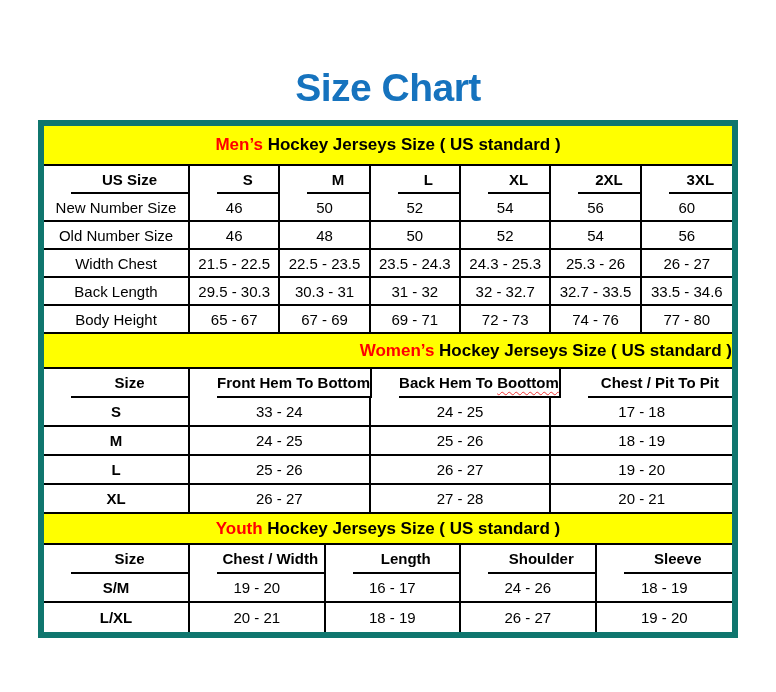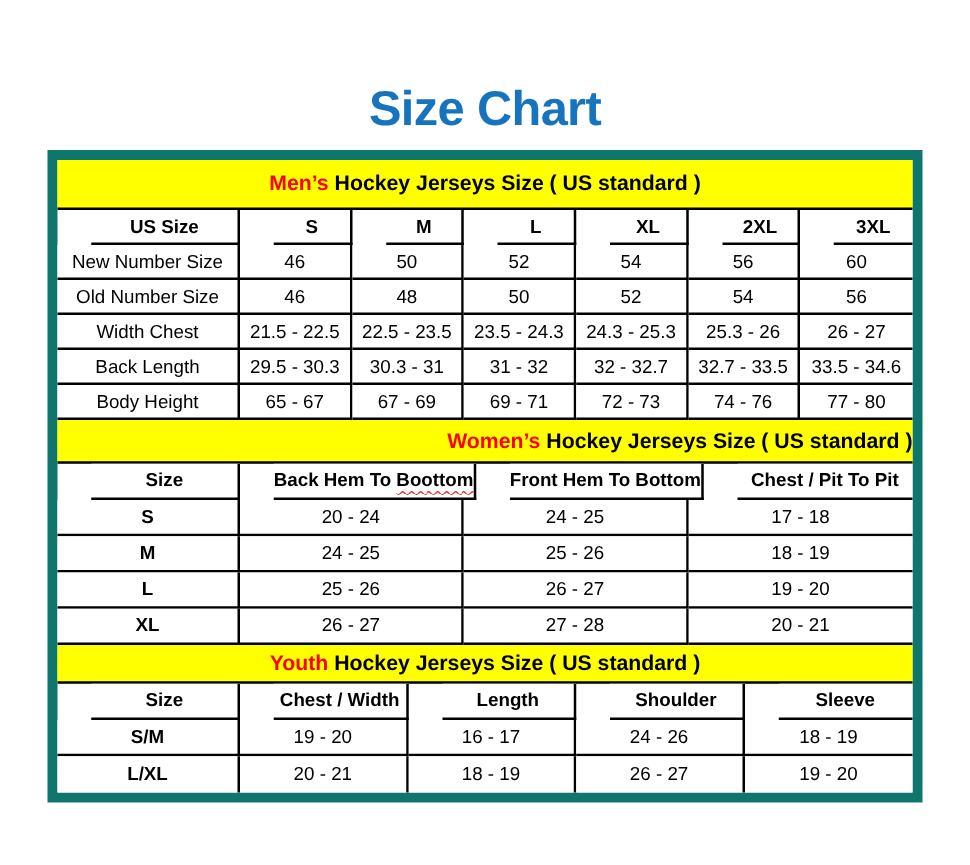--- a/index.html
+++ b/index.html
@@ -12,21 +12,21 @@
     color: #000;
   }
   .title {
     position: absolute; top: 66px; left: 0; width: 100%;
     margin: 0; text-align: center;
     color: #1673be; font-size: 39px; font-weight: 700;
     letter-spacing: -0.5px;
   }
   .chart {
     position: absolute; left: 38px; top: 120px; width: 700px;
-    border: 8px solid #0f766e; background: #fff;
+    border: 6px solid #0f766e; background: #fff;
   }
   .band {
     background: #ffff00;
     display: flex; align-items: center; justify-content: center;
     font-weight: 700; font-size: 17px;
     border-bottom: 2px solid #000;
   }
   .band span { white-space: pre; }
   .band-m { height: 40px; }
   .band-w { height: 35px; justify-content: flex-end; }
@@ -127,30 +127,30 @@
     <div class="cell">77 - 80</div>
   </div>
 
   <div class="band band-w">
     <span class="hl">Women’s </span>
       <span>Hockey Jerseys Size ( US standard )</span>
   </div>
 
   <div class="row womens head">
     <div class="cell">Size</div>
+    <div class="cell">Front Hem To Bottom</div>
     <div class="cell">
       <span>Back Hem To </span><span class="sq">Boottom</span>
     </div>
-    <div class="cell">Front Hem To Bottom</div>
     <div class="cell">Chest / Pit To Pit</div>
   </div>
 
   <div class="row womens">
     <div class="cell lbl">S</div>
-    <div class="cell">20 - 24</div>
+    <div class="cell">33 - 24</div>
     <div class="cell">24 - 25</div>
     <div class="cell">17 - 18</div>
   </div>
 
   <div class="row womens">
     <div class="cell lbl">M</div>
     <div class="cell">24 - 25</div>
     <div class="cell">25 - 26</div>
     <div class="cell">18 - 19</div>
   </div>

